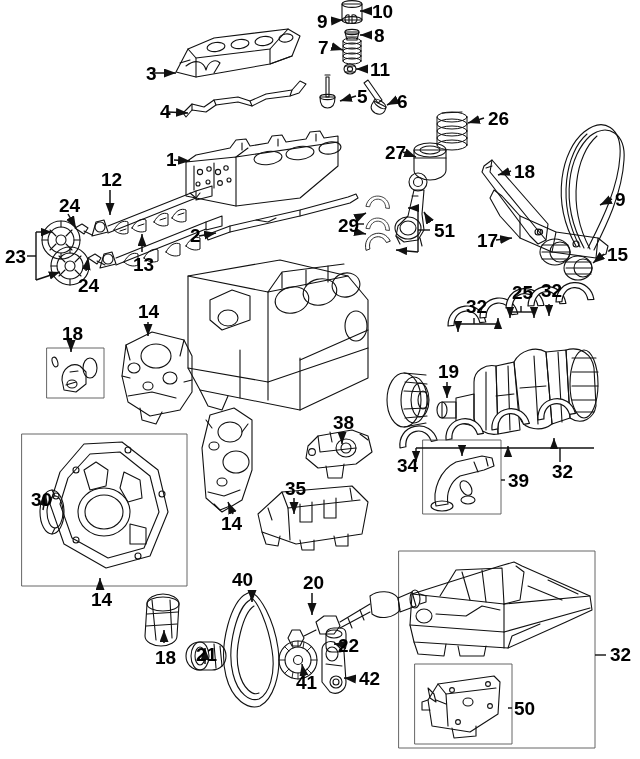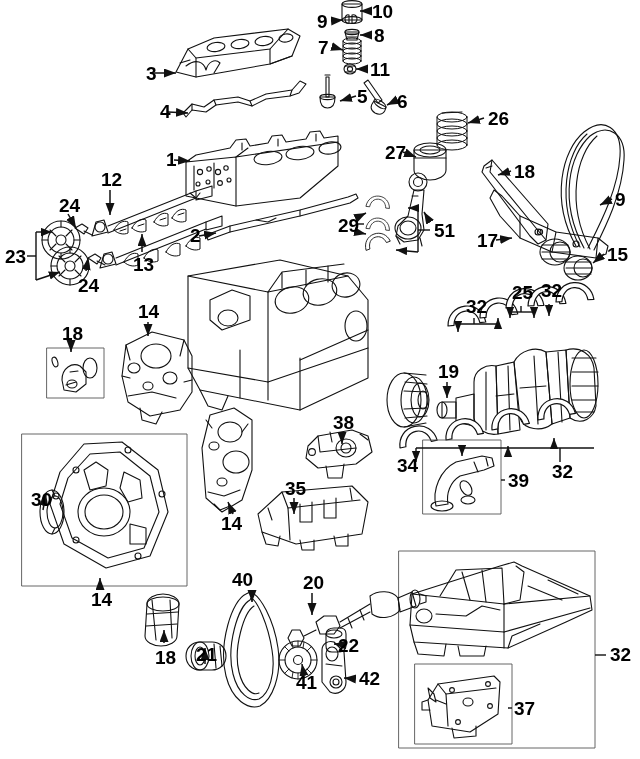--- a/index.html
+++ b/index.html
@@ -620,21 +620,21 @@
 <div class="lbl" style="left:338px;top:216px">29</div>
 <div class="lbl" style="left:31px;top:490px">30</div>
 <div class="lbl" style="left:438px;top:362px">19</div>
 <div class="lbl" style="left:466px;top:297px">32</div>
 <div class="lbl" style="left:512px;top:283px">25</div>
 <div class="lbl" style="left:541px;top:281px">32</div>
 <div class="lbl" style="left:552px;top:462px">32</div>
 <div class="lbl" style="left:397px;top:456px">34</div>
 <div class="lbl" style="left:285px;top:479px">35</div>
 <div class="lbl" style="left:610px;top:645px">32</div>
-<div class="lbl" style="left:514px;top:699px">37</div>
+<div class="lbl" style="left:514px;top:699px">50</div>
 <div class="lbl" style="left:333px;top:413px">38</div>
 <div class="lbl" style="left:508px;top:471px">39</div>
 <div class="lbl" style="left:232px;top:570px">40</div>
 <div class="lbl" style="left:296px;top:673px">41</div>
 <div class="lbl" style="left:359px;top:669px">42</div>
 <div class="lbl" style="left:221px;top:514px">14</div>
 <div class="lbl" style="left:91px;top:590px">14</div>
 
 </div>
 

